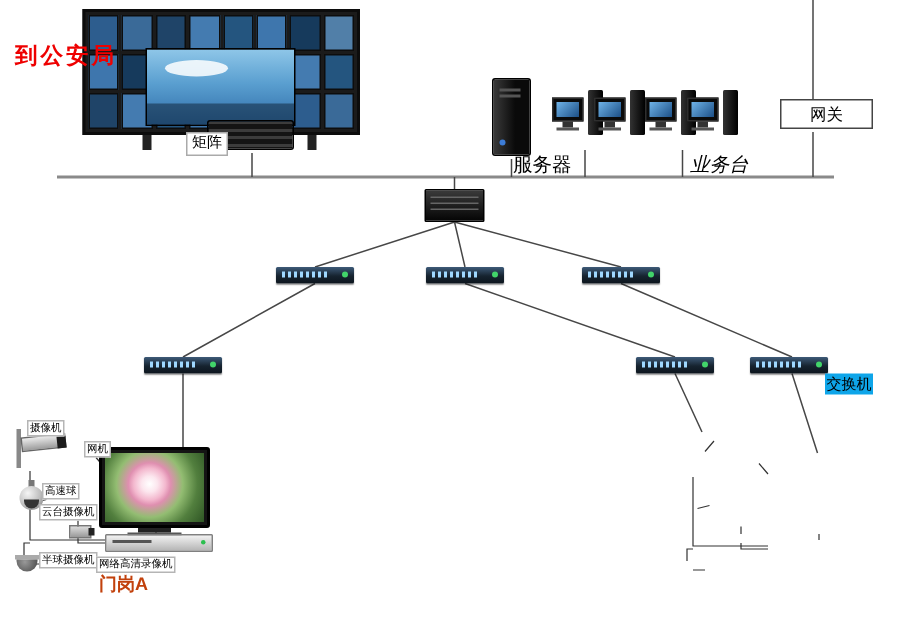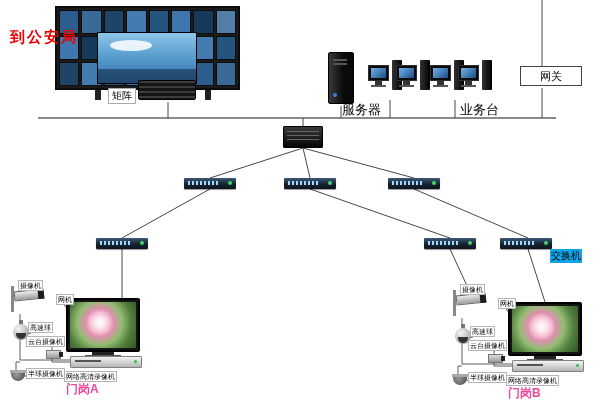--- a/index.html
+++ b/index.html
@@ -76,21 +76,21 @@
   .fmon{position:absolute;background:#141414;border:2px solid #000;border-radius:2px;}
   .fmon .scr{position:absolute;left:2px;top:2px;right:2px;bottom:2px;
         background:radial-gradient(circle at 45% 45%,#ffffff 0%,#fce6ee 12%,#f3b8ce 24%,#df8fb0 32%,#93bd72 50%,#527f3e 72%,#2e5524 100%);}
   .fmon::after{content:"";position:absolute;left:50%;bottom:-5px;transform:translateX(-50%);width:22px;height:3px;background:#222;}
   .fmon::before{content:"";position:absolute;left:50%;bottom:-7px;transform:translateX(-50%);width:36px;height:2px;background:#555;}
   .dvr{position:absolute;height:12px;background:linear-gradient(#f2f2f2,#b5b5b5);border:1px solid #808080;border-radius:1px;}
   .dvr::before{content:"";position:absolute;left:4px;top:3px;width:26px;height:2px;background:#555;}
   .dvr::after{content:"";position:absolute;right:4px;top:3px;width:3px;height:3px;border-radius:50%;background:#2bbf4e;}
   .tiny-label{position:absolute;font-size:7px;line-height:9px;background:#fff;border:1px solid #b5b5b5;
         padding:0 1px;color:#000;white-space:nowrap;z-index:6;}
-  .gate-title{position:absolute;color:#ec4899;font-weight:bold;font-size:12px;white-space:nowrap;z-index:6;}
+  .gate-title{position:absolute;color:#c2410c;font-weight:bold;font-size:12px;white-space:nowrap;z-index:6;}
 </style>
 </head>
 <body>
 
 <div class="canvas">
 
   <svg class="lines" width="600" height="414" viewBox="0 0 600 414">
     <path class="bus" d="M38 118 H556"></path>
     <path class="ln" d="M168 102 V118 M341 106 V118 M390 100 V118 M455 100 V118 M303 118 V126 M542 0 V66 M542 88 V118"></path>
     <path class="ln" d="M303 148 L210 178 M303 148 L310 178 M303 148 L414 178 M210 189 L122 238 M310 189 L450 238 M414 189 L528 238 M122 249 V298 M450 249 L468 288 M528 249 L545 302"></path>
@@ -124,21 +124,21 @@
         <div class="tile" style="background: rgb(81, 127, 168);"></div>
         <div class="tile" style="background: rgb(45, 93, 142);"></div>
         <div class="tile" style="background: rgb(58, 106, 152);"></div>
       </div>
     <div class="vw-main"></div>
   </div>
   <div class="vw-leg" style="left:95px;top:90px;"></div>
   <div class="vw-leg" style="left:205px;top:90px;"></div>
   <div class="red-title" style="left:10px;top:28px;">到公安局</div>
 
-  <div class="label-box" style="left:108px;top:88px;text-align:center;">矩阵</div>
+  <div class="label-box" style="left:124px;top:88px;text-align:center;">矩阵</div>
   <div class="matrix" style="left:138px;top:80px;"></div>
 
   <div class="tower" style="left:328px;top:52px;"></div>
   <div class="plain-label" style="left:342px;top:101px;">服务器</div>
   <div class="ws" style="left:368px;top:60px;">
     <span class="tw"></span>
     <span class="mon"></span>
     <span class="stand"></span>
     <span class="base"></span>
   </div>
@@ -153,21 +153,21 @@
     <span class="mon"></span>
     <span class="stand"></span>
     <span class="base"></span>
   </div>
   <div class="ws" style="left:458px;top:60px;">
     <span class="tw"></span>
     <span class="mon"></span>
     <span class="stand"></span>
     <span class="base"></span>
   </div>
-  <div class="plain-label" style="left:460px;top:101px;">业务台</div>
+  <div class="plain-label" style="left:460px;top:101px;font-style:italic;">业务台</div>
 
   <div class="gateway" style="left:520px;top:66px;">
     <span>网关</span>
   </div>
 
   <div class="core" style="left:283px;top:126px;"></div>
   <div class="switch" style="left:184px;top:178px;"></div>
   <div class="switch" style="left:284px;top:178px;"></div>
   <div class="switch" style="left:388px;top:178px;"></div>
   <div class="switch" style="left:96px;top:238px;"></div>
@@ -190,35 +190,14 @@
     <div class="dvr" style="left:62px;top:78px;width:72px;"></div>
     <div class="tiny-label" style="left:10px;top:2px;">摄像机</div>
     <div class="tiny-label" style="left:48px;top:16px;">网机</div>
     <div class="tiny-label" style="left:20px;top:44px;">高速球</div>
     <div class="tiny-label" style="left:18px;top:58px;">云台摄像机</div>
     <div class="tiny-label" style="left:18px;top:90px;">半球摄像机</div>
     <div class="tiny-label" style="left:56px;top:93px;">网络高清录像机</div>
     <div class="gate-title" style="left:58px;top:103px;">门岗A</div>
   </div>
 
-  <div class="gate" style="left:450px;top:282px;">
-    <div class="ptz-cam" style="left:0;top:6px;">
-        <span class="body"></span>
-      </div>
-    <div class="dome" style="left:4px;top:42px;">
-        <span class="ball"></span>
-      </div>
-    <div class="mini-cam" style="left:38px;top:70px;"></div>
-    <div class="half-dome" style="left:2px;top:92px;"></div>
-    <div class="fmon" style="left:58px;top:20px;width:74px;height:54px;">
-        <span class="scr"></span>
-      </div>
-    <div class="dvr" style="left:62px;top:78px;width:72px;"></div>
-    <div class="tiny-label" style="left:10px;top:2px;">摄像机</div>
-    <div class="tiny-label" style="left:48px;top:16px;">网机</div>
-    <div class="tiny-label" style="left:20px;top:44px;">高速球</div>
-    <div class="tiny-label" style="left:18px;top:58px;">云台摄像机</div>
-    <div class="tiny-label" style="left:18px;top:90px;">半球摄像机</div>
-    <div class="tiny-label" style="left:56px;top:93px;">网络高清录像机</div>
-    <div class="gate-title" style="left:58px;top:103px;">门岗B</div>
-  </div>
 
 </div>
 
 </body></html>

